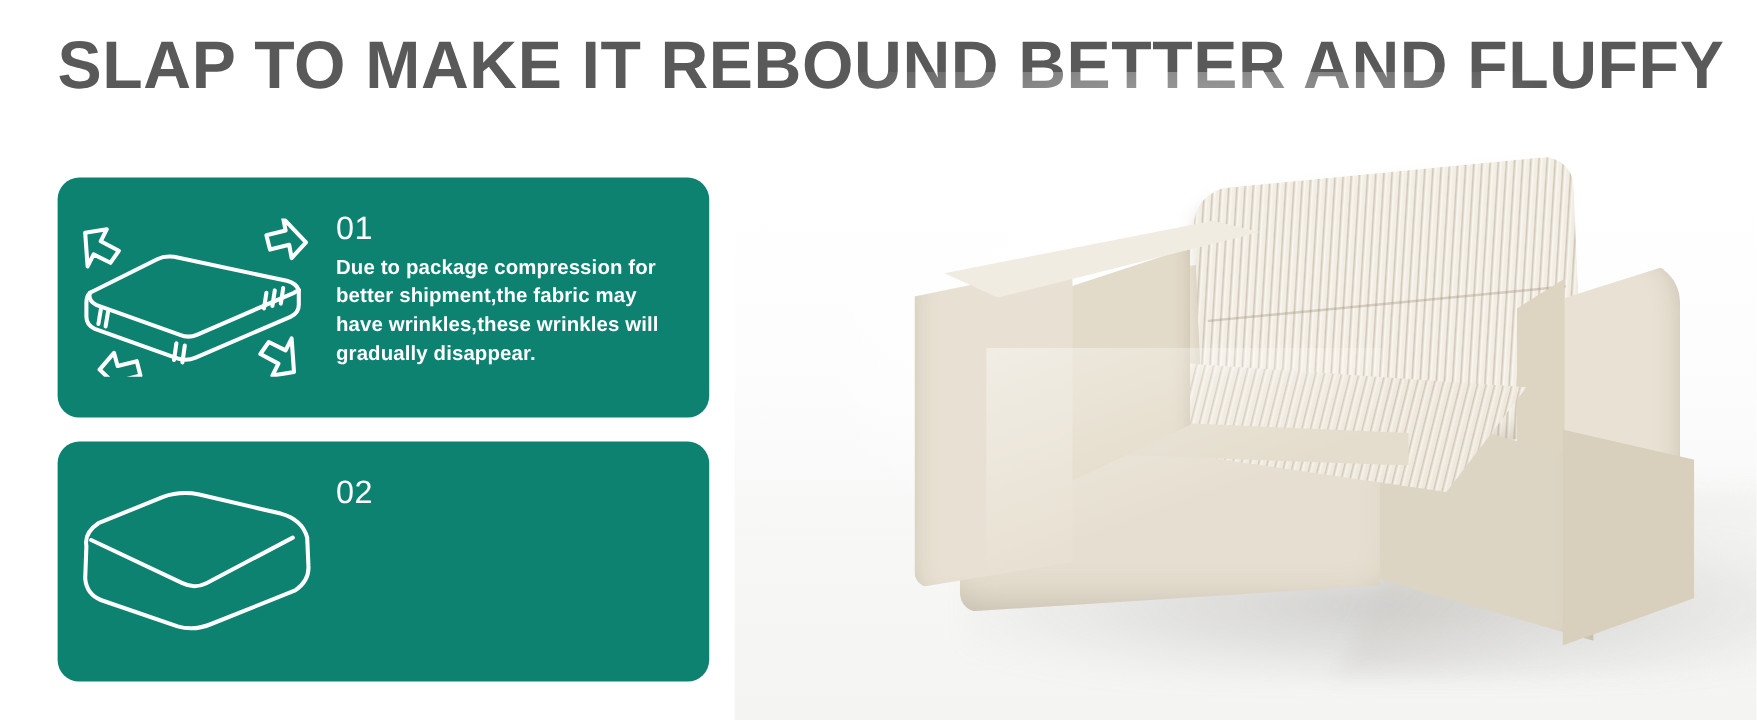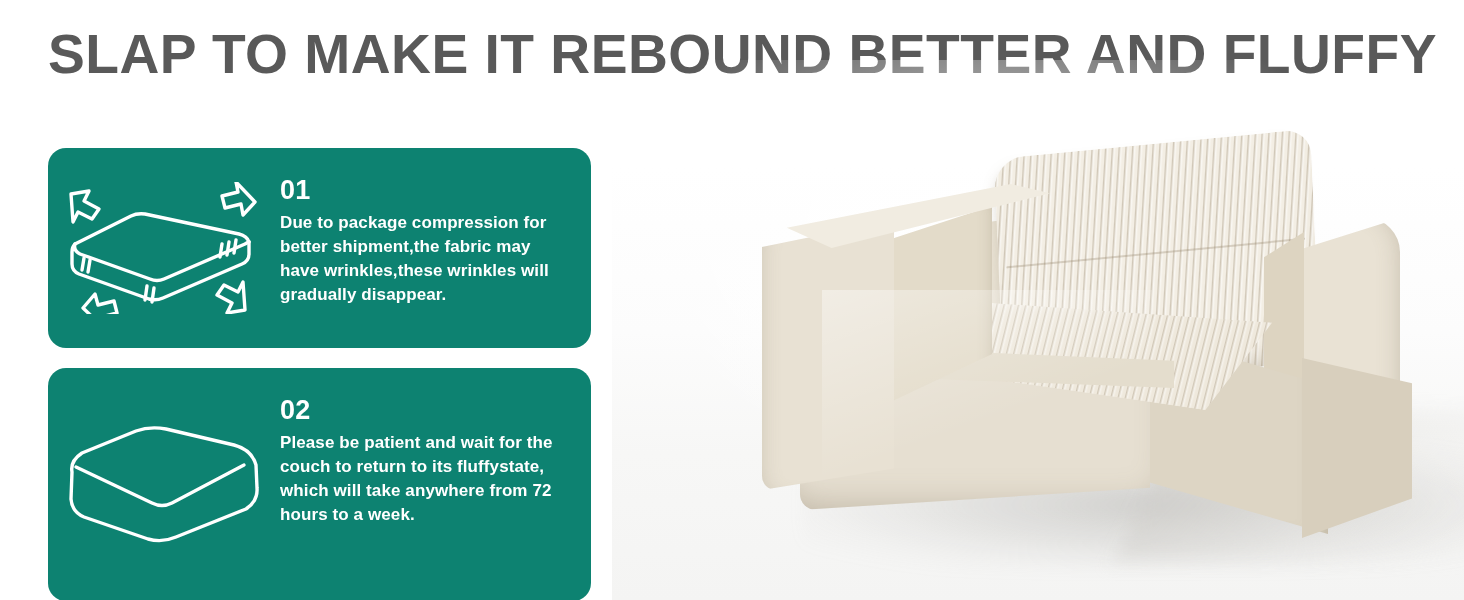--- a/index.html
+++ b/index.html
@@ -293,36 +293,36 @@
   }
   .card {
     position: relative;
     background: #0d8271;
     border-radius: 18px;
     display: flex;
     align-items: flex-start;
     overflow: hidden;
   }
   .card-1 { height: 200px; }
-  .card-2 { height: 233px; margin-top: 20px; }
+  .card-2 { height: 200px; margin-top: 20px; }
 
   .card-icon {
     flex: 0 0 232px;
     height: 100%;
     display: flex;
     align-items: center;
     justify-content: center;
   }
   .card-body {
     flex: 1 1 auto;
     padding: 26px 22px 0 0;
   }
   .card-num {
     font-size: 27px;
-    font-weight: bold;
+    font-weight: normal;
     color: #ffffff;
     line-height: 30px;
     letter-spacing: 0.3px;
   }
   .card-1 .card-body { padding-top: 27px; }
   .card-2 .card-body { padding-top: 27px; }
   .card-text {
     margin-top: 6px;
     font-size: 17px;
     line-height: 24px;
@@ -406,18 +406,17 @@
       <div class="card-icon">
         <svg width="200" height="120" viewBox="0 0 200 120" fill="none" stroke="#ffffff" stroke-width="3.4" stroke-linecap="round" stroke-linejoin="round">
 
           <path d="M8 47 Q6 36 18 28 L72 6 Q86 1 102 4 L170 20 Q188 25 192 40 L193 63 Q194 76 182 84 L112 112 Q98 118 84 114 L20 92 Q8 87 7 74 Z"></path>
 
           <path d="M12 42 L88 78 Q98 83 108 78 L180 40"></path>
         </svg>
       </div>
       <div class="card-body">
         <div class="card-num">02</div>
-        <div class="card-text">Please be patient and wait for the couch to return to its fluffystate, which will take anywhere from 72 hours to a week.</div>
       </div>
     </div>
 
   </div>
 </div>
 
 </body></html>

